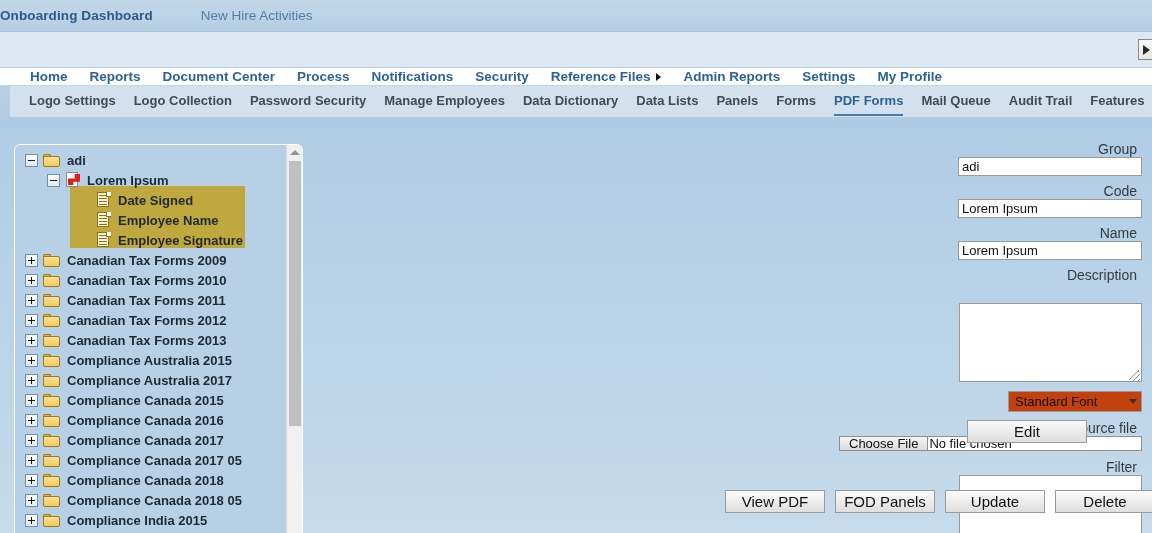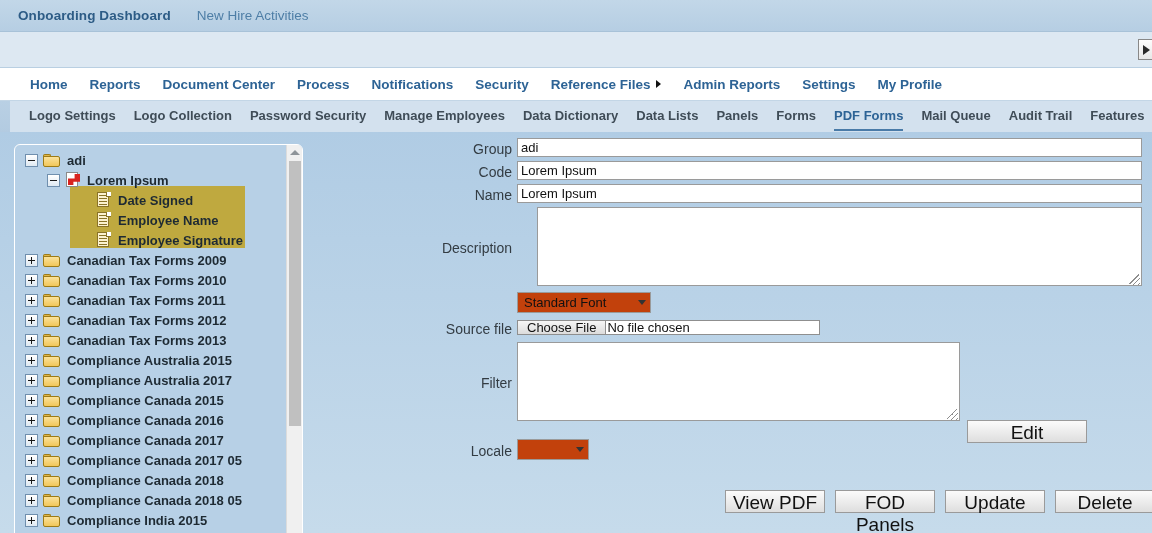--- a/index.html
+++ b/index.html
@@ -13,22 +13,22 @@
     position: relative;
   }
 
   
   .app-header {
     height: 32px;
     background: linear-gradient(180deg, #c2d7e8 0%, #b6cee3 100%);
     border-bottom: 1px solid #a8c2d8;
     display: flex;
     align-items: center;
-    padding-left: 18px;
-    box-sizing: border-box;
+    box-sizing: border-box;
+    gap: 22px;
   }
   .app-title {
     font-size: 13.5px;
     font-weight: bold;
     color: #2d5c86;
     letter-spacing: .1px;
   }
   .app-subnav {
     font-size: 13.5px;
     color: #4e7ea6;
@@ -56,21 +56,21 @@
   }
   .arrow-btn .tri {
     width: 0; height: 0;
     border-left: 7px solid #2a2a2a;
     border-top: 5px solid transparent;
     border-bottom: 5px solid transparent;
   }
 
   
   .mainnav {
-    height: 33px;
+    height: 18px;
     background: #ffffff;
     border-bottom: 1px solid #c3d6e6;
     display: flex;
     align-items: center;
     padding-left: 30px;
     box-sizing: border-box;
   }
   .mainnav a {
     font-size: 13.5px;
     font-weight: bold;
@@ -303,22 +303,23 @@
   }
 
   
   .form {
     position: absolute;
     left: 420px; top: 6px;
     right: 10px;
   }
   .frow {
     display: flex;
-    align-items: center;
+    align-items: flex-end;
     margin-bottom: 4px;
+    flex-direction: column;
   }
   .flabel {
     width: 97px;
     text-align: right;
     font-size: 14px;
     color: #333c43;
     padding-right: 5px;
     padding-top: 3px;
     box-sizing: border-box;
     flex: 0 0 auto;
@@ -404,21 +405,21 @@
     color: #111;
     display: flex;
     align-items: center;
     padding-left: 1px;
   }
 
   .btn {
     background: linear-gradient(180deg,#fbfbfb 0%, #dedede 100%);
     border: 1px solid #9a9a9a;
     box-sizing: border-box;
-    font-size: 19px;
+    font-size: 15px;
     font-family: "Liberation Sans", sans-serif;
     color: #111;
     height: 23px;
     cursor: default;
   }
   .btn-edit {
     position: absolute;
     left: 547px; top: 282px;
     width: 120px;
   }

